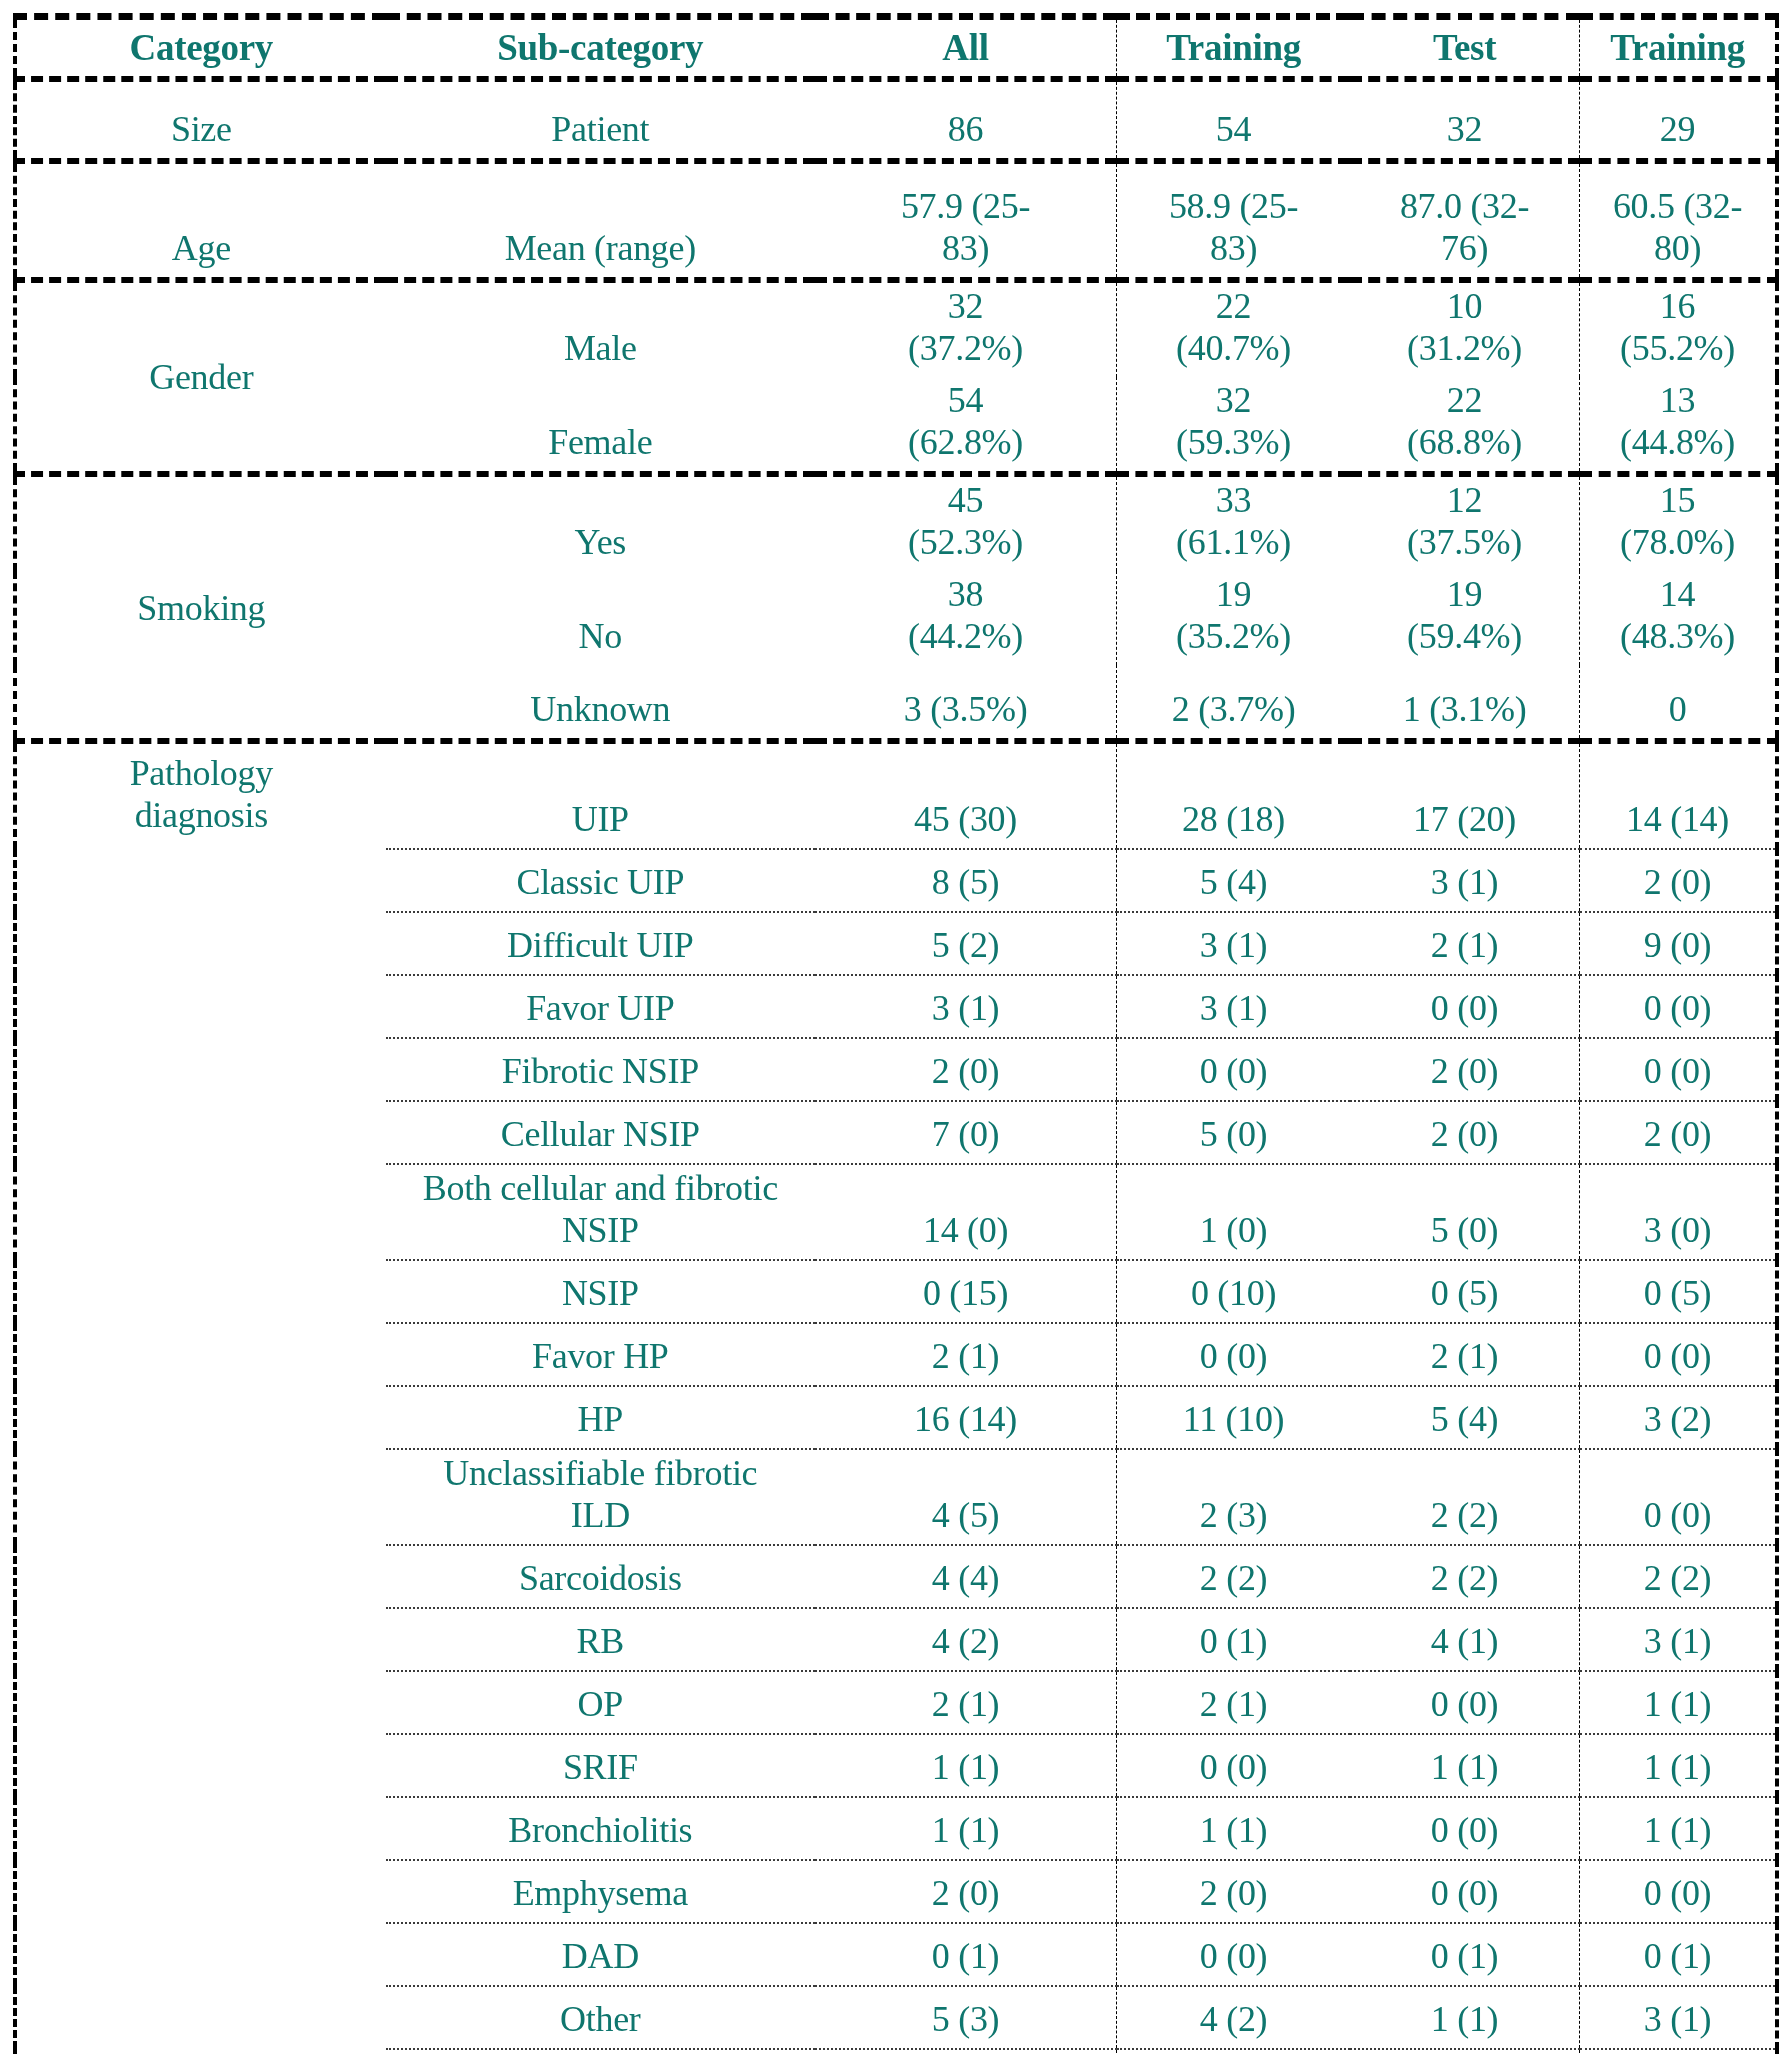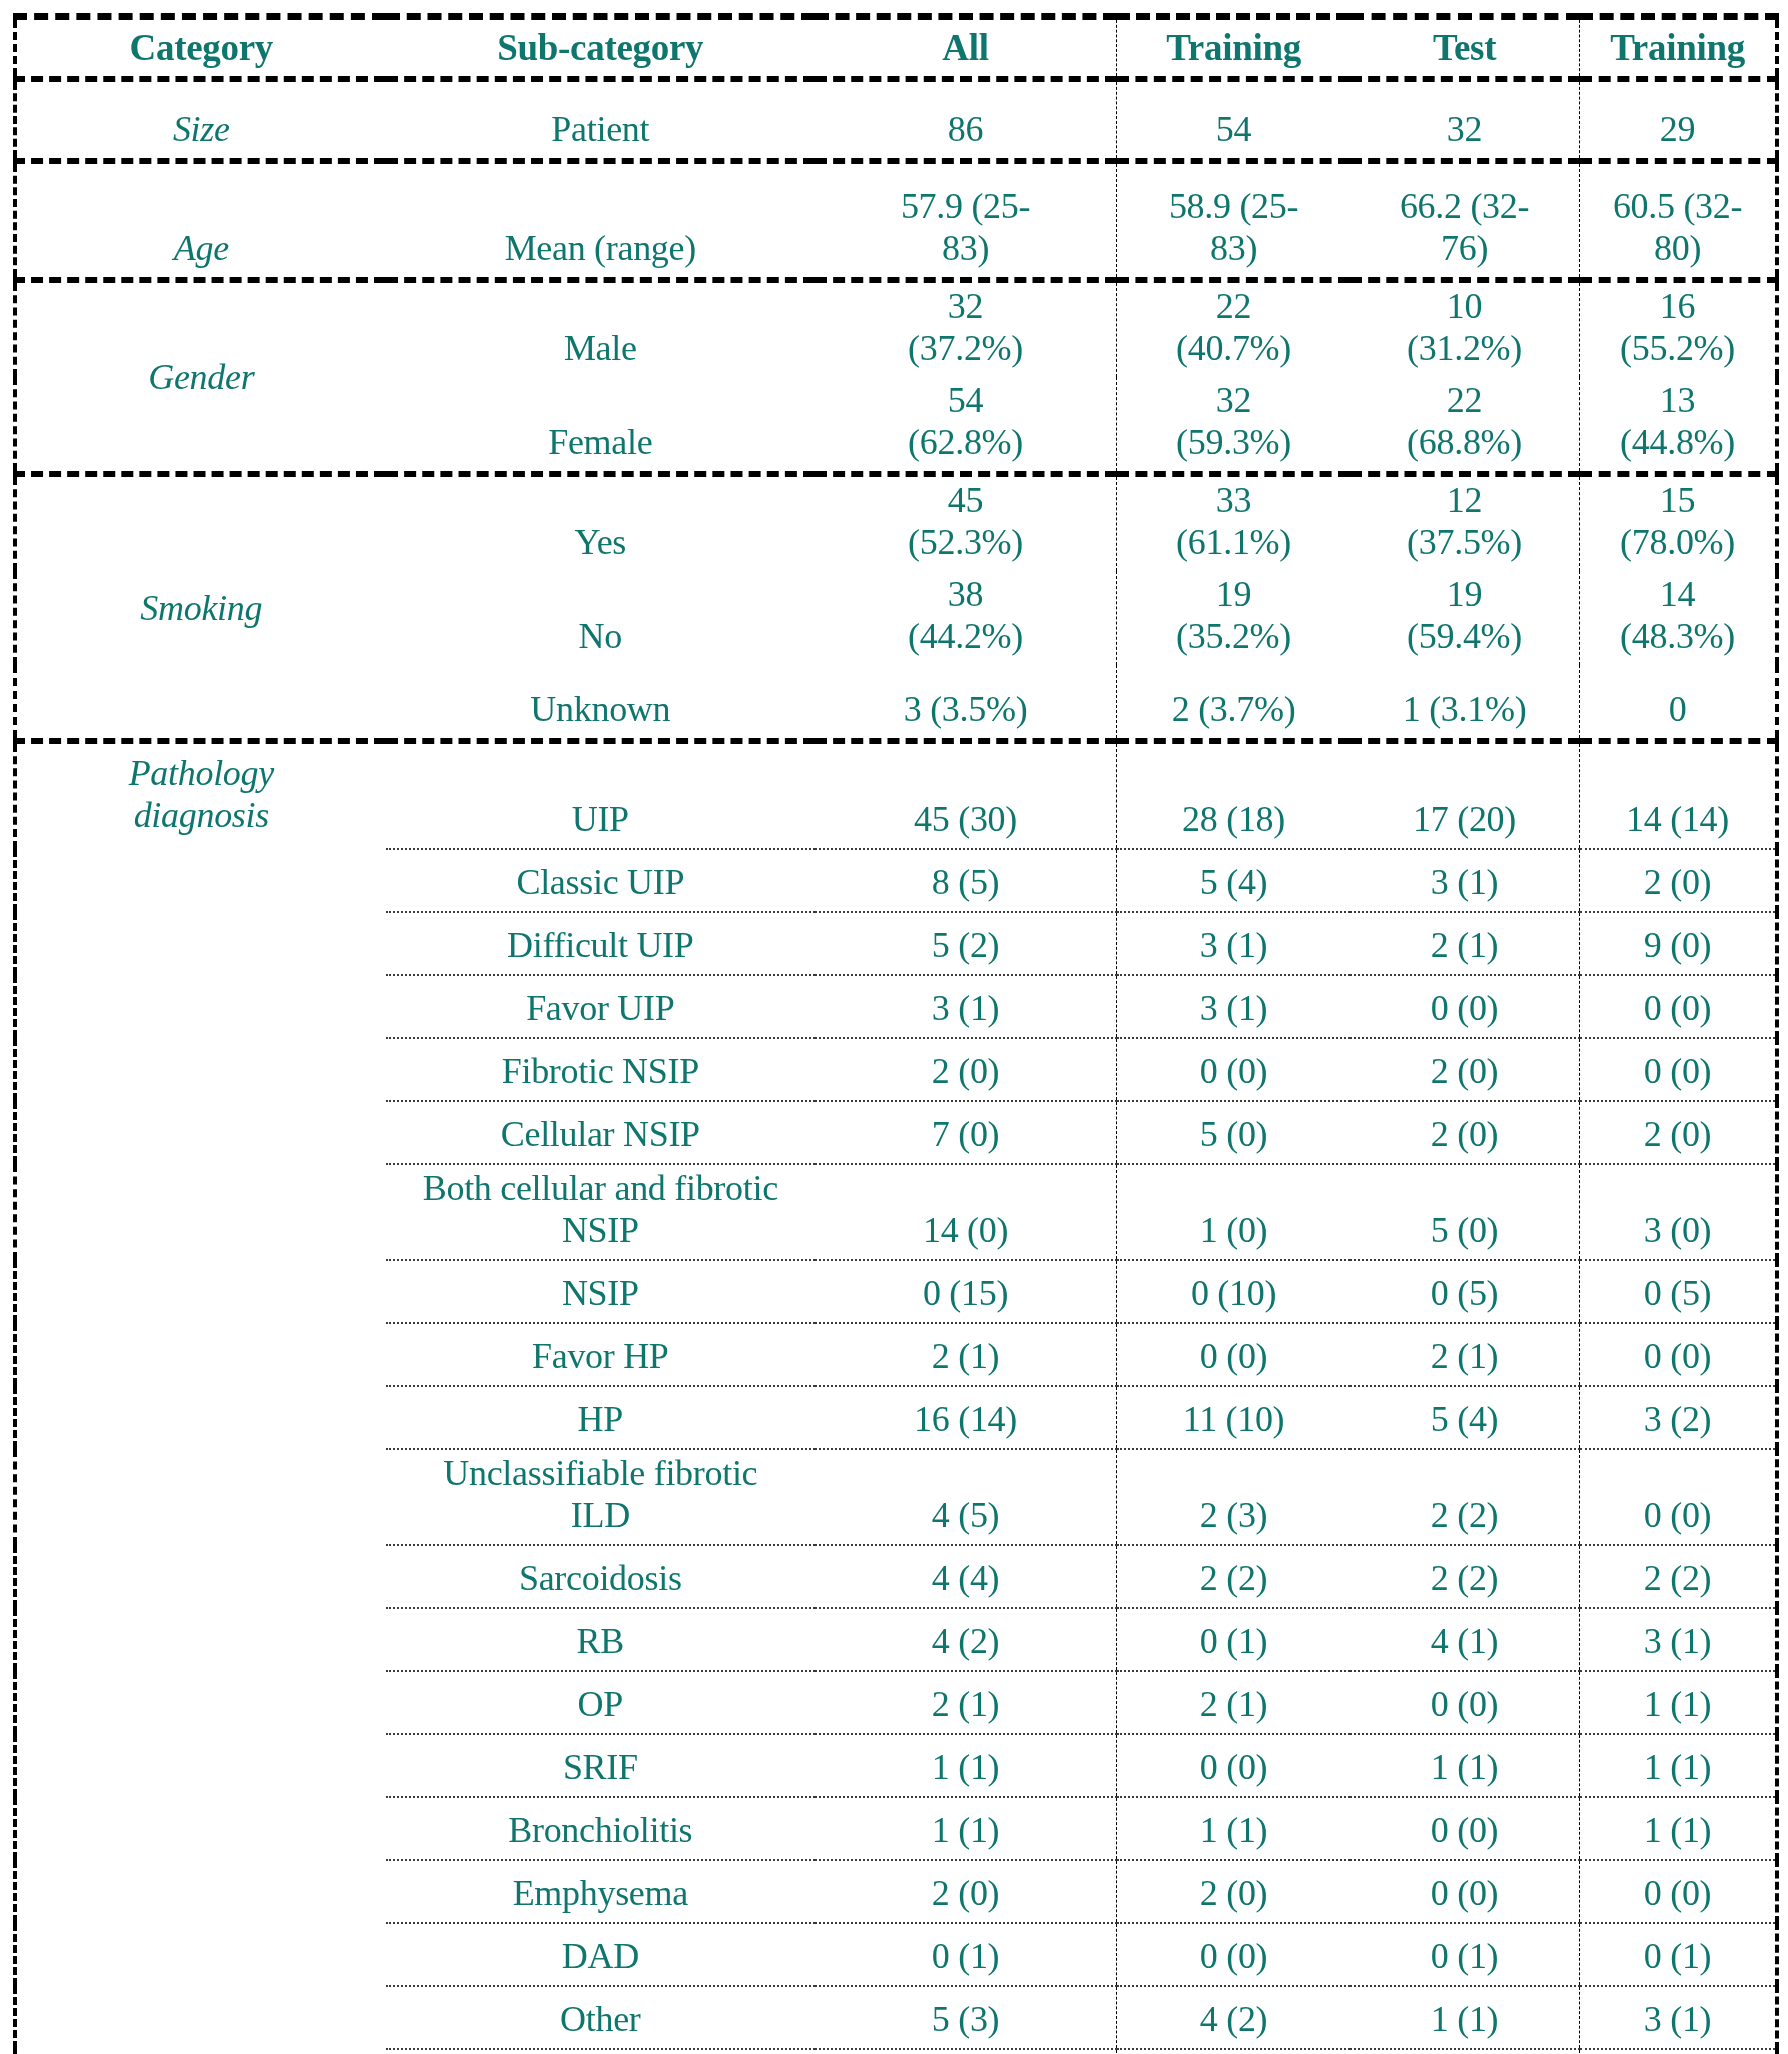--- a/index.html
+++ b/index.html
@@ -15,21 +15,21 @@
     border-top:7.3px dashed #000; border-bottom:7.3px dashed #000;
     font-size:36px; line-height:42px; letter-spacing:-0.3px;
   }
   th, td { text-align:center; vertical-align:bottom; padding:1.8px 5.5px 8.2px 5.5px;
            white-space:pre-line; overflow:hidden; }
   th.hdr { font-size:37px; font-weight:bold; vertical-align:middle;
            border-bottom:6.4px dashed #000; padding:7.3px 5.5px; }
   tr.sec > td, tr.sec > th { border-top:6.4px dashed #000; }
   tr.dot > td { border-top:2.7px dotted #3a3a3a; }
   .vt { border-left:1.8px dashed #000;text-align:center; }
-  td.cat { vertical-align:bottom;font-style:italic; }
+  td.cat { vertical-align:bottom; }
   td.cat-mid { vertical-align:middle; padding-bottom:1.8px; }
   td.cat-top { vertical-align:top; padding-top:7.3px; }
 </style>
 </head>
 <body>
 
 <div class="page">
   <table class="stat">
     <colgroup>
       <col style="width:371px">
@@ -59,21 +59,21 @@
       <td class="val vt">29</td>
     </tr>
 
     <tr class="sec" style="height:119px">
       <td class="cat">Age</td>
       <td class="sub">Mean (range)</td>
       <td class="val">57.9 (25-
 83)</td>
       <td class="val vt">58.9 (25-
 83)</td>
-      <td class="val">66.2 (32-
+      <td class="val">87.0 (32-
 76)</td>
       <td class="val vt">60.5 (32-
 80)</td>
     </tr>
 
     <tr class="sec" style="height:80px">
       <td class="cat cat-mid" rowspan="2">Gender</td>
       <td class="sub">Male</td>
       <td class="val">32
 (37.2%)</td>

